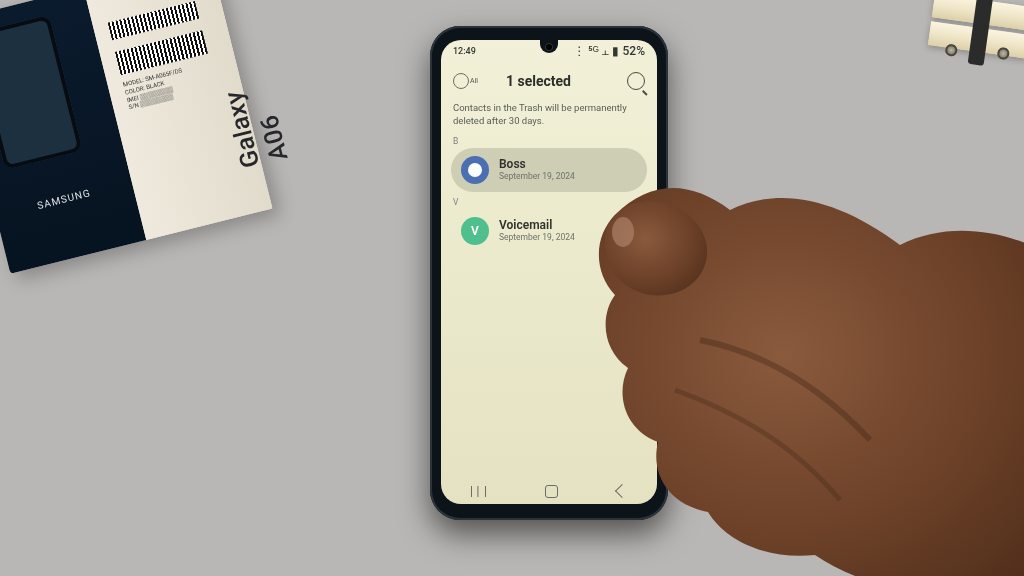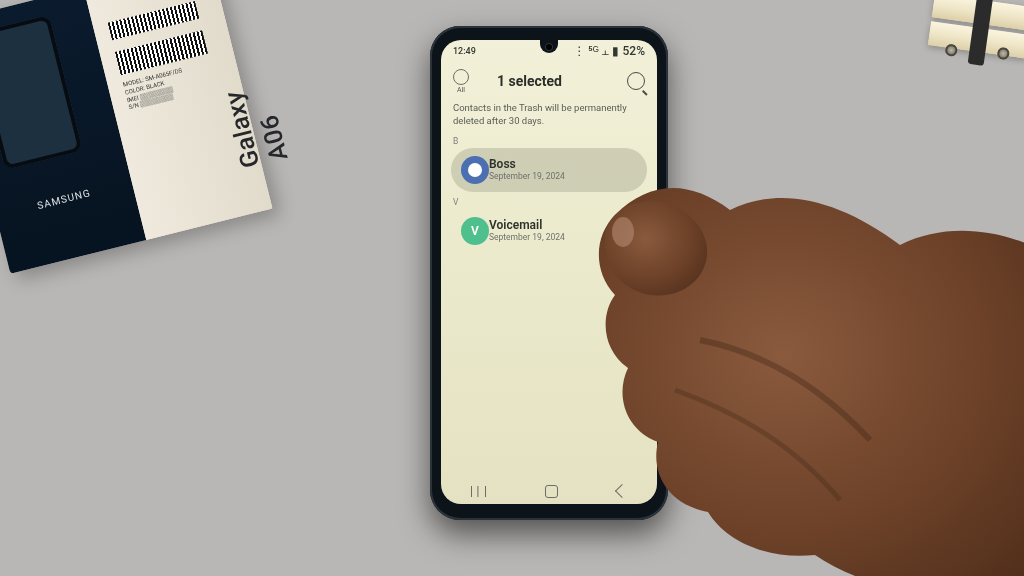--- a/index.html
+++ b/index.html
@@ -25,30 +25,30 @@
   .bolt.a{left:18px;top:58px}.bolt.b{left:70px;top:54px}
   .clip{position:absolute;left:42px;top:5px;width:16px;height:70px;background:#2b2b2b;border-radius:3px}
   
   .phone{position:absolute;left:430px;top:26px;width:238px;height:494px;background:#0d1419;border-radius:30px;box-shadow:0 14px 30px rgba(0,0,0,.55),inset 0 0 0 2px #2b333a}
   .screen{position:absolute;left:11px;top:14px;right:11px;bottom:16px;border-radius:20px;background:linear-gradient(180deg,#f2f0d8 0%,#eceacc 45%,#e4e2c3 100%);overflow:hidden}
   .notch{position:absolute;left:50%;top:0;transform:translateX(-50%);width:18px;height:13px;background:#0d1419;border-radius:0 0 12px 12px}
   .cam{position:absolute;left:50%;top:3px;transform:translateX(-50%);width:8px;height:8px;background:#000;border-radius:50%;box-shadow:0 0 0 1px #2c343b inset}
   .statusbar{position:absolute;left:0;right:0;top:0;height:22px;display:flex;align-items:center;justify-content:space-between;padding:0 12px;font-size:9px;color:#323631;font-weight:500;box-sizing:border-box}
   .stat-r{display:flex;gap:4px;align-items:center;font-size:12px}
   .header{position:absolute;left:0;right:0;top:24px;height:34px;display:flex;align-items:center;padding:0 12px;gap:8px;box-sizing:border-box}
-  .allbtn{display:flex;flex-direction:column;align-items:center;gap:1px}
+  .allbtn{display:flex;align-items:center;gap:1px}
   .allbtn .ring{width:14px;height:14px;border:1.5px solid #6c6f69;border-radius:50%}
   .allbtn .lbl{font-size:7px;color:#52554f}
   .htitle{font-size:14px;font-weight:700;color:#2b2e29;flex:1;margin-left:20px}
   .search{width:16px;height:16px;border:1.5px solid #494c47;border-radius:50%;position:relative}
   .search::after{content:"";position:absolute;right:-4px;bottom:-4px;width:6px;height:1.5px;background:#494c47;transform:rotate(45deg)}
   .info{position:absolute;left:12px;right:12px;top:62px;font-size:9.5px;line-height:1.35;color:#5a5d57}
   .sec{position:absolute;left:12px;font-size:8.5px;color:#7d8079}
   .sec.b{top:96px}.sec.v{top:157px}
-  .row{position:absolute;left:10px;right:10px;height:44px;border-radius:22px;display:flex;align-items:center;padding:16px 10px;gap:0;box-sizing:border-box}
+  .row{position:absolute;left:10px;right:10px;height:44px;border-radius:22px;display:flex;align-items:center;padding:16px 10px;gap:10px;box-sizing:border-box}
   .row.sel{top:108px;background:rgba(110,115,100,.25)}
   .row.voi{top:169px}
   .av{width:28px;height:28px;border-radius:50%;display:flex;align-items:center;justify-content:center;font-size:12px;font-weight:600}
   .av.boss{background:#4b6fb0;color:#dfe7f5}
   .av.boss::before{content:"";width:14px;height:14px;border-radius:50%;background:#fff}
   .av.voi{background:#4fbf8e;color:#fff}
   .meta{display:flex;flex-direction:column;line-height:1.15}
   .nm{font-size:12px;font-weight:600;color:#2e312c}
   .dt{font-size:8.5px;color:#6e716b}
   .navbar{position:absolute;left:0;right:0;bottom:0;height:26px;display:flex;align-items:center;justify-content:space-around}

